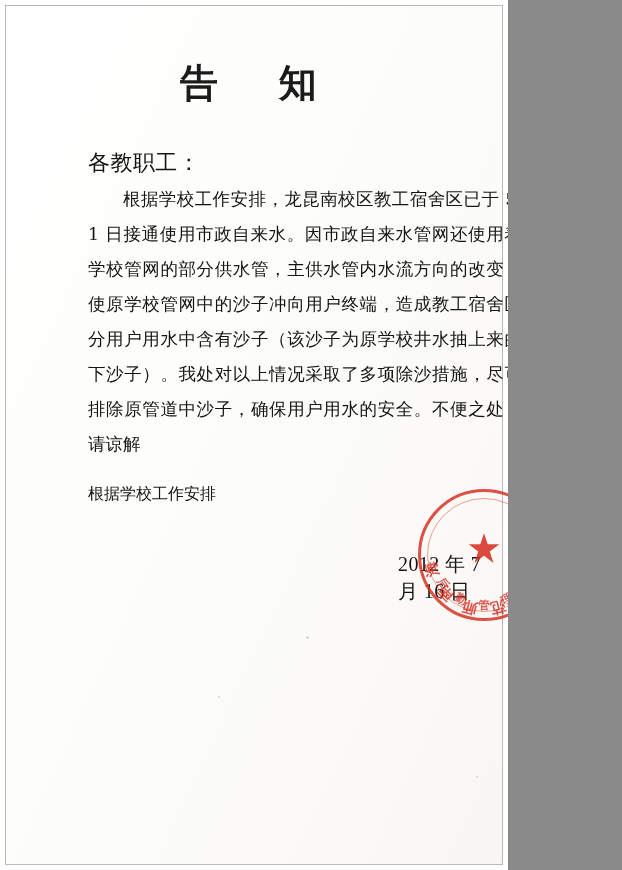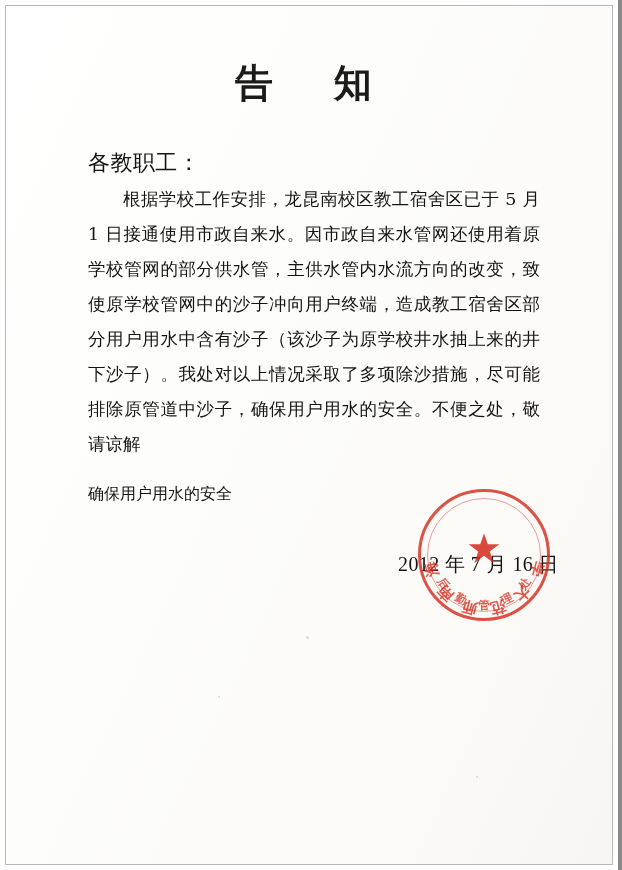--- a/index.html
+++ b/index.html
@@ -5,21 +5,21 @@
   html, body {
     margin: 0;
     padding: 0;
     background: #8a8a8a;
   }
   body {
     font-family: "Liberation Serif", "DejaVu Serif", serif;
   }
   .page {
     position: relative;
-    width: 618px;
+    width: 508px;
     height: 870px;
     background: #ffffff;
     overflow: hidden;
     box-sizing: border-box;
   }
   .scan-frame {
     position: absolute;
     left: 5px;
     top: 5px;
     right: 5px;
@@ -159,21 +159,21 @@
 <div class="page">
   <div class="scan-frame">
     <div class="paper">
 
       <div class="doc-title">告　知</div>
 
       <div class="salutation">各教职工：</div>
 
       <div class="body-text">根据学校工作安排，龙昆南校区教工宿舍区已于 5 月 1 日接通使用市政自来水。因市政自来水管网还使用着原学校管网的部分供水管，主供水管内水流方向的改变，致使原学校管网中的沙子冲向用户终端，造成教工宿舍区部分用户用水中含有沙子（该沙子为原学校井水抽上来的井下沙子）。我处对以上情况采取了多项除沙措施，尽可能排除原管道中沙子，确保用户用水的安全。不便之处，敬请谅解</div>
 
-      <div class="attachment-note">确保用户用水的安全</div>
+      <div class="attachment-note">根据学校工作安排</div>
 
       <div class="date-line">2012 年 7 月 16 日</div>
 
       <div class="seal">
         <div class="ring"></div>
         <div class="ring inner"></div>
         <div class="star">
           <svg viewBox="0 0 100 100" aria-hidden="true">
             <polygon points="50,4 61,36 95,36 67,57 78,91 50,70 22,91 33,57 5,36 39,36" fill="currentColor"></polygon>
           </svg>

